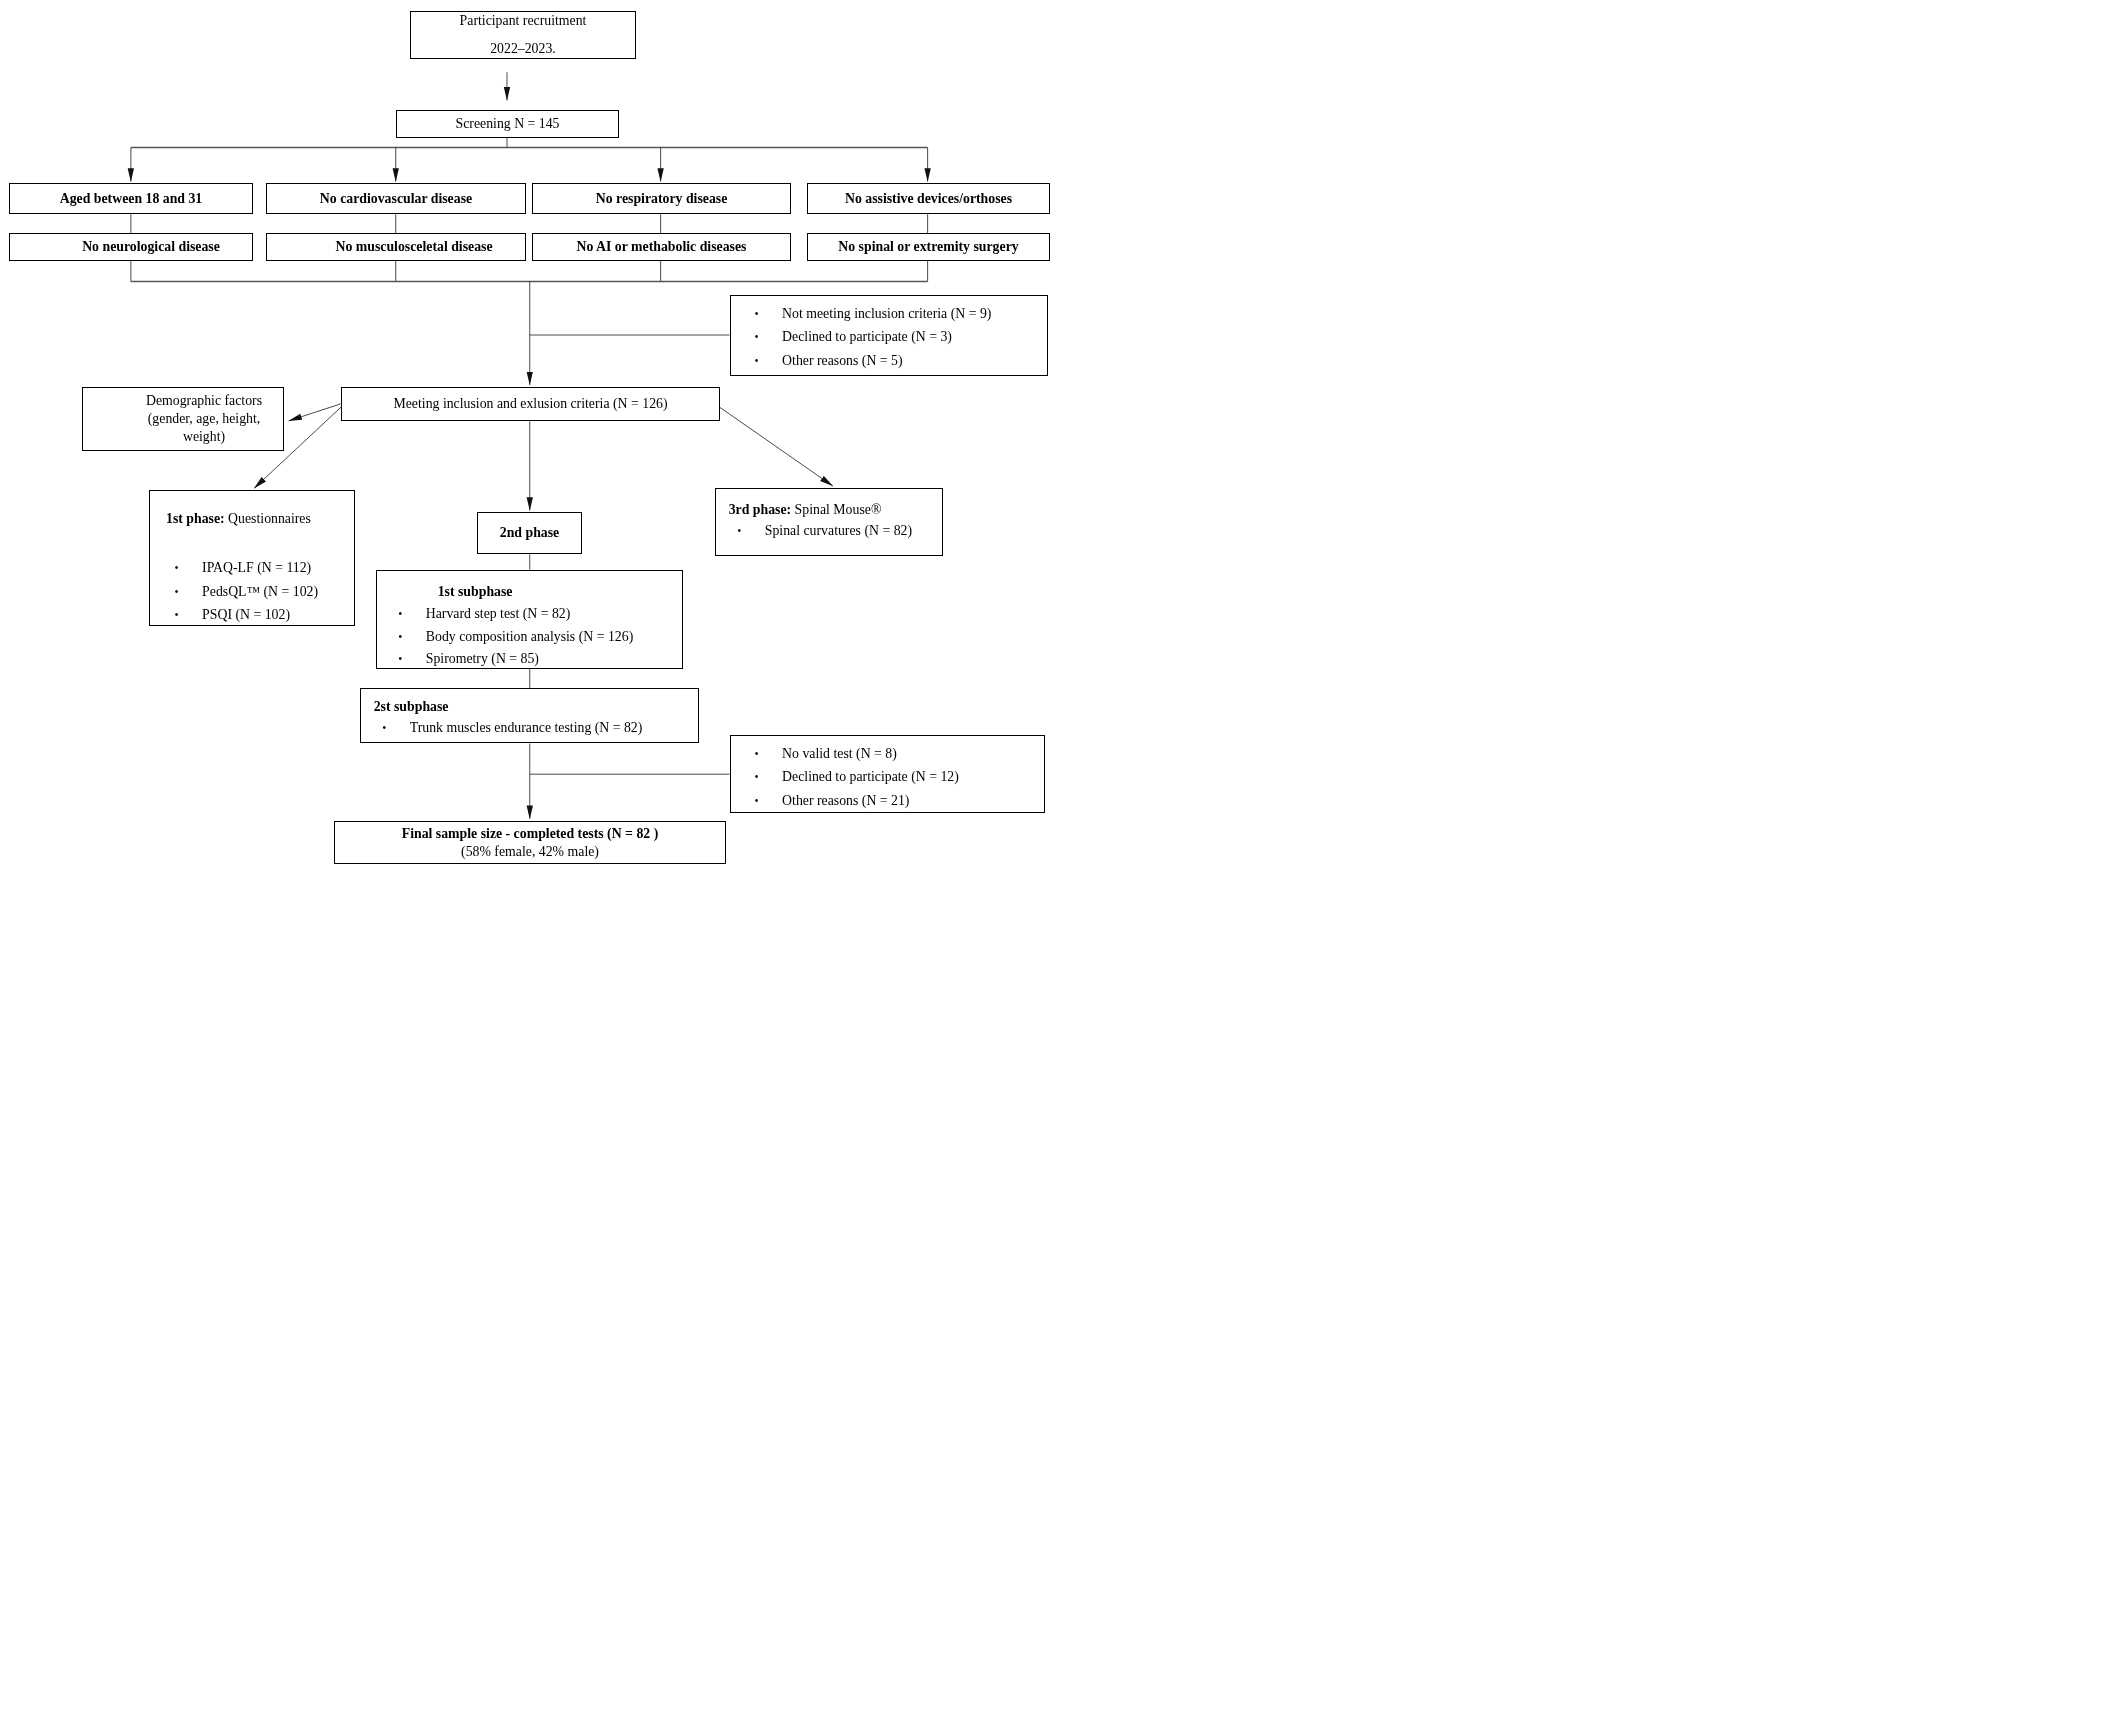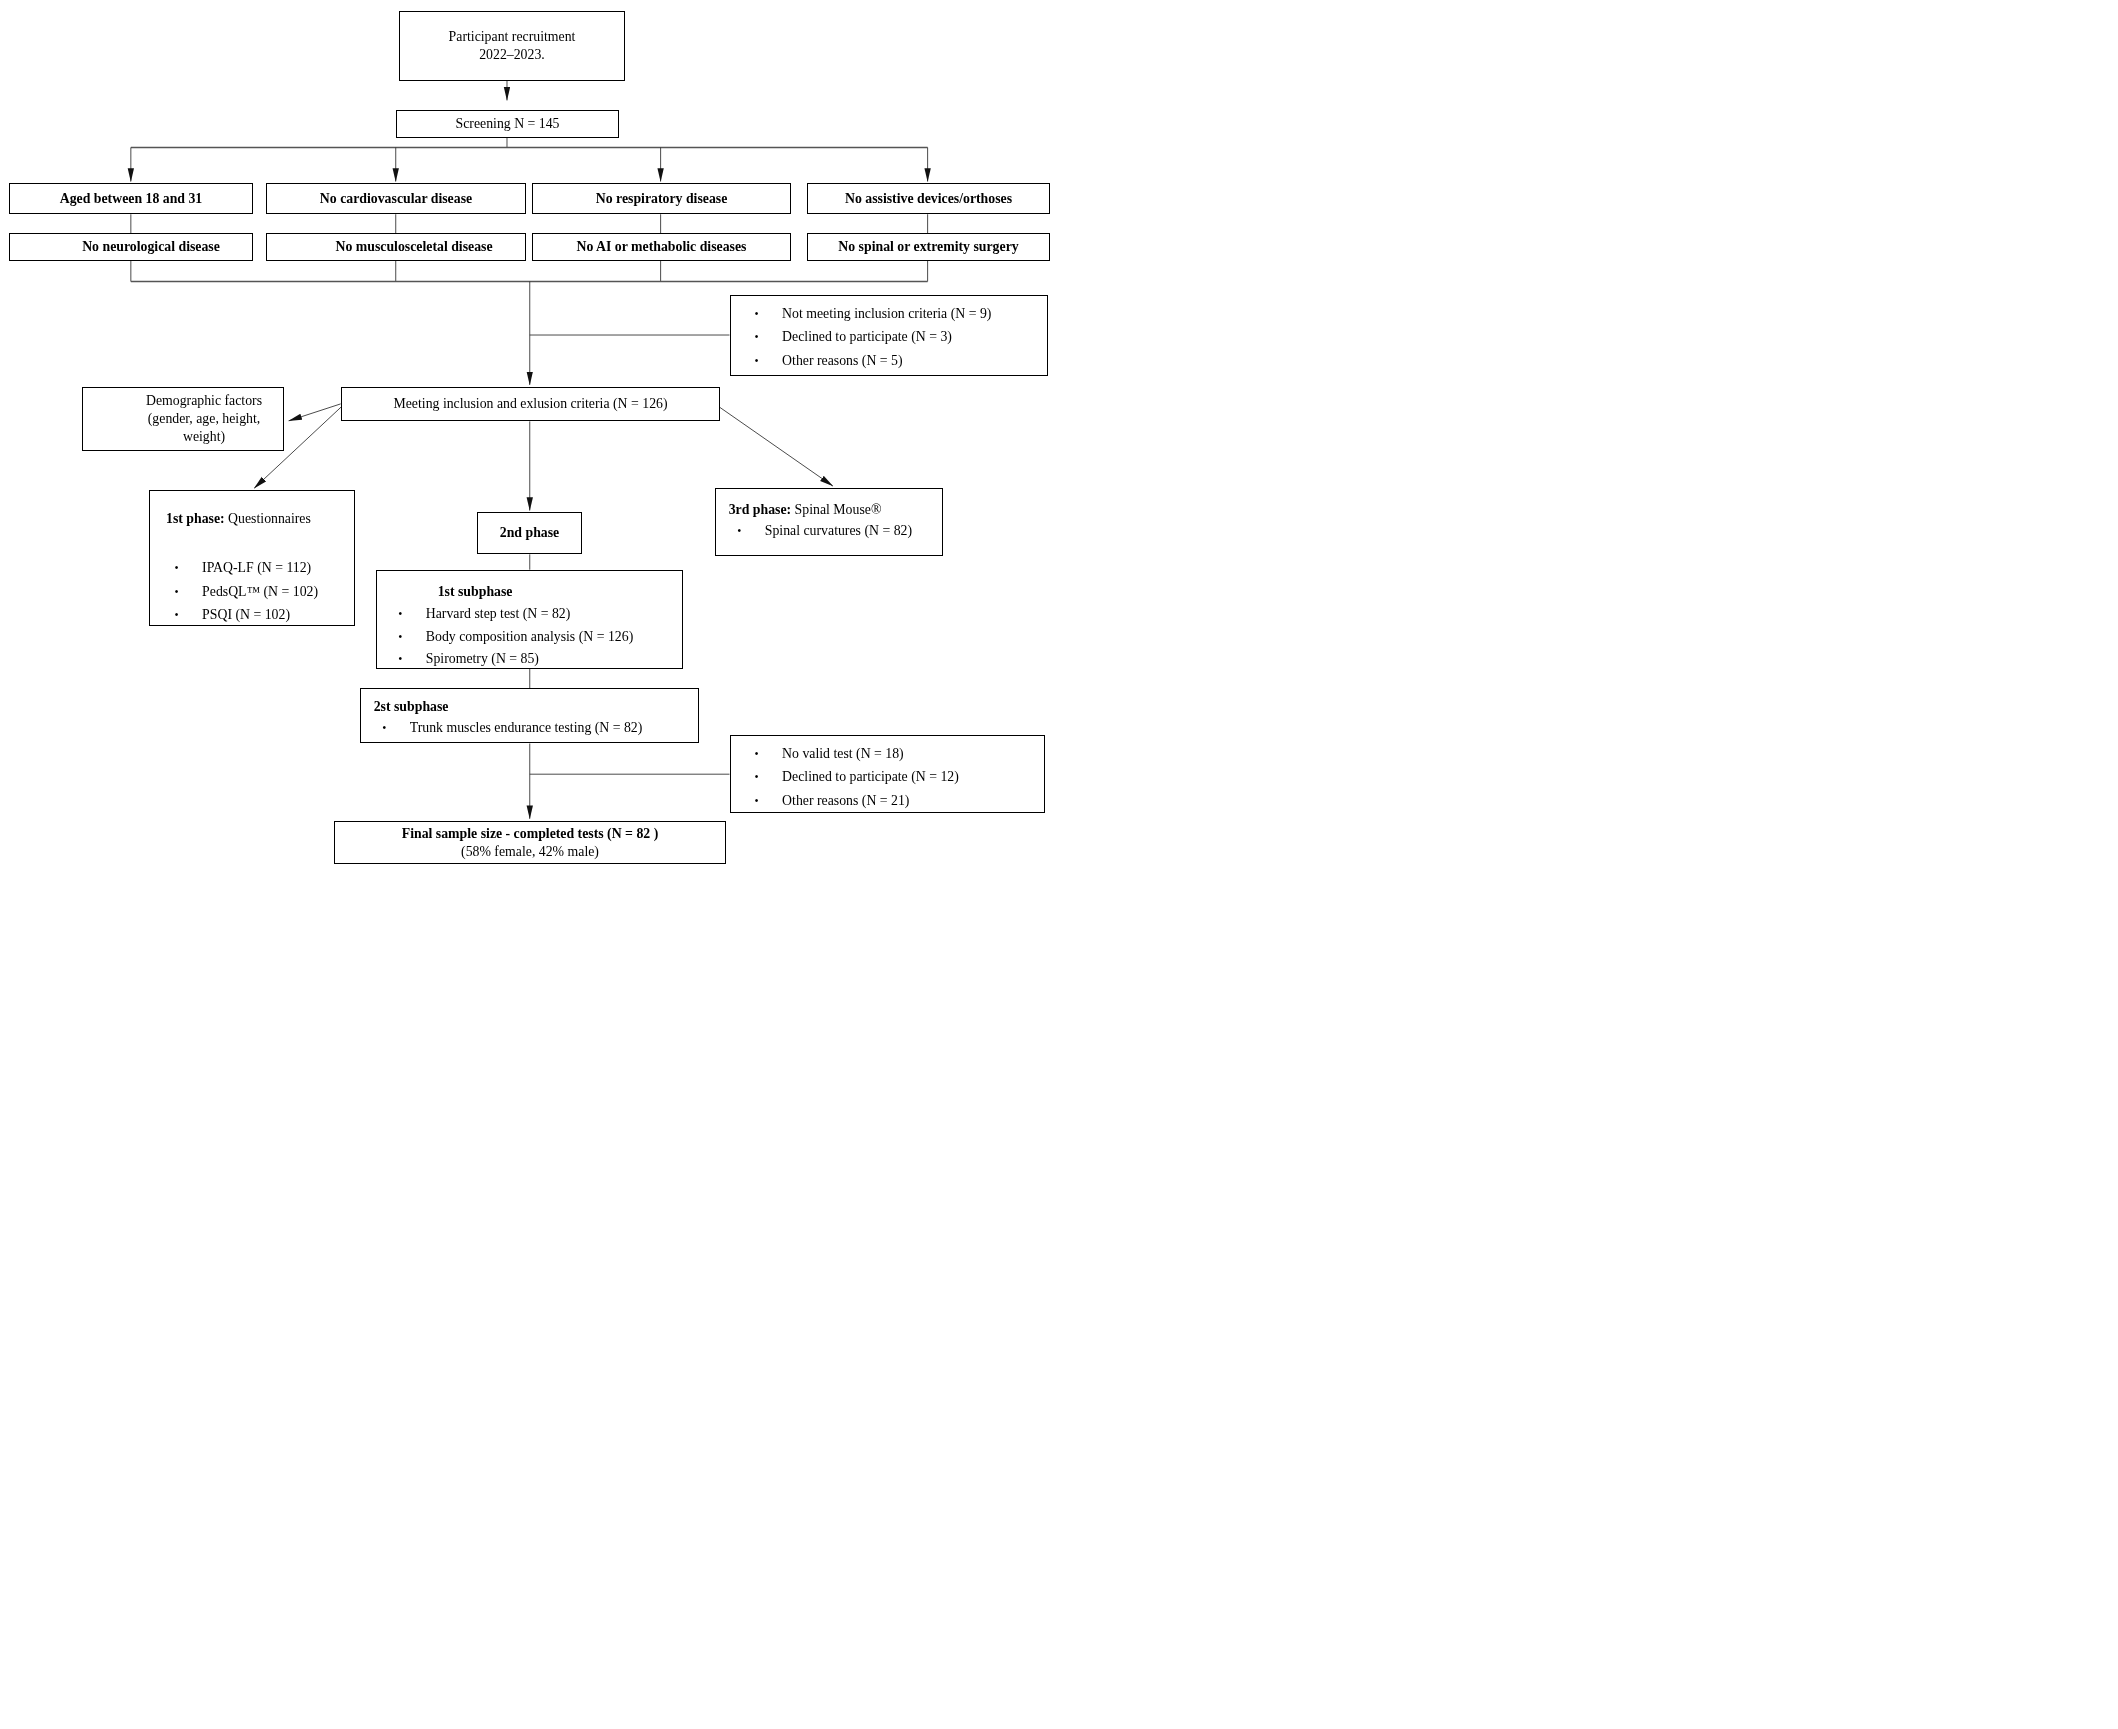--- a/index.html
+++ b/index.html
@@ -99,21 +99,21 @@
 
     <line x1="1358" y1="768" x2="1572" y2="917" marker-end="url(#arw)"></line>
 
     <line x1="1000" y1="1046" x2="1000" y2="1075"></line>
     <line x1="1000" y1="1262" x2="1000" y2="1299"></line>
 
     <line x1="1000" y1="1403" x2="1000" y2="1545" marker-end="url(#arw)"></line>
     <line x1="1000" y1="1461" x2="1377" y2="1461"></line>
   </svg>
 
-  <div class="box center" style="left:399px; top:10.6px; width:226px; height:70px;">
+  <div class="box center" style="left:410px; top:10.6px; width:226px; height:48px;justify-content:space-between;">
     <span class="line">Participant recruitment</span>
     <span class="line">2022–2023.</span>
   </div>
 
   <div class="box center" style="left:396px; top:102px; width:223px; height:27.6px;margin-top:8px;">
     <span class="line">Screening N = 145</span>
   </div>
 
   <div class="box center bold" style="left:9px; top:183px; width:244px; height:31px;">
     <span class="line">Aged between 18 and 31</span>
@@ -218,21 +218,21 @@
     <div class="bold" style="margin-bottom:3.2px;">2st subphase</div>
     <div class="bullet-row">
       <span class="blt">•</span>
       <span class="btxt">Trunk muscles endurance testing (N = 82)</span>
     </div>
   </div>
 
   <div class="box pad-list" style="left:730px; top:735px; width:315px; height:78px;">
     <div class="bullet-row">
       <span class="blt">•</span>
-      <span class="btxt">No valid test (N = 18)</span>
+      <span class="btxt">No valid test (N = 8)</span>
     </div>
     <div class="bullet-row">
       <span class="blt">•</span>
       <span class="btxt">Declined to participate (N = 12)</span>
     </div>
     <div class="bullet-row">
       <span class="blt">•</span>
       <span class="btxt">Other reasons (N = 21)</span>
     </div>
   </div>

